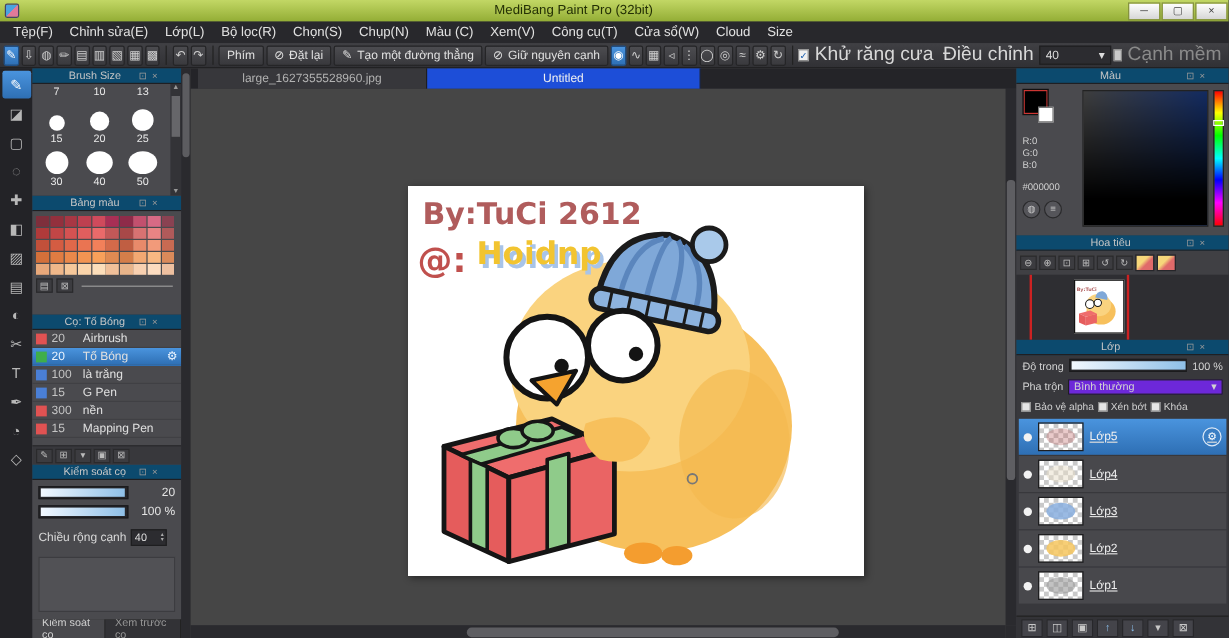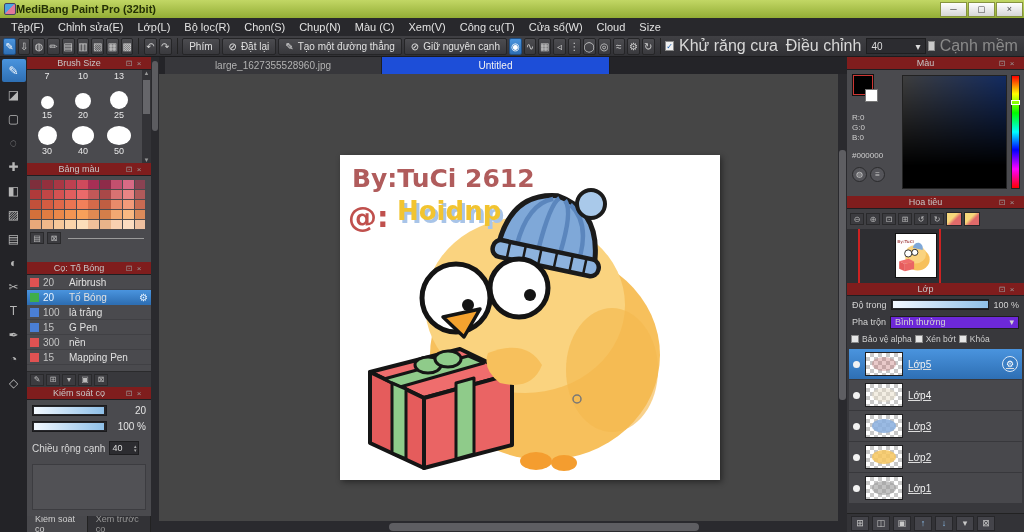--- a/index.html
+++ b/index.html
@@ -7,21 +7,21 @@
   #app {
     position:relative; width:1024px; height:532px; overflow:hidden;
     font-family:"Liberation Sans", sans-serif; font-size:11px; color:#ddd;
     background:#3a3a3e; user-select:none;
   }
   
   #titlebar { position:absolute; left:0; top:0; width:1024px; height:18px;
     background:linear-gradient(#c2d765,#93ad35); display:flex; align-items:center; }
   #app-icon { width:12px; height:12px; margin-left:4px; border-radius:2px;
     background:linear-gradient(135deg,#4aa3e0 50%,#e07a9a 50%); border:1px solid #446; }
-  #title-text { flex:1; text-align:left; font-size:11px; color:#243005; font-weight:bold; }
+  #title-text { flex:1; text-align:center; font-size:11px; color:#243005; font-weight:normal; }
   .wbtn { width:27px; height:15px; margin-right:1px; display:flex; align-items:center; justify-content:center;
     background:linear-gradient(#fefefe,#d6d6d6); border:1px solid #85923f; color:#444; font-size:9px; }
   
   #menubar { position:absolute; left:0; top:18px; width:1024px; height:18px;
     background:#28282c; display:flex; align-items:center; padding-left:4px; }
   .mi { padding:0 7px; height:18px; display:flex; align-items:center; color:#e2e2e2; font-size:11px; }
   
   #toolbar { position:absolute; left:0; top:36px; width:1024px; height:21px;
     background:linear-gradient(#404044,#313135); border-bottom:1px solid #1c1c1e;
     display:flex; align-items:center; gap:2px; padding:0 3px; }
@@ -45,22 +45,22 @@
     background:#232327; display:flex; flex-direction:column; align-items:center; padding-top:2px; gap:1px; }
   .tool { width:24px; height:23px; display:flex; align-items:center; justify-content:center;
     color:#b8b8b8; font-size:12px; border-radius:2px; }
   .tool.sel { background:linear-gradient(#4a94de,#2e6fb4); color:#fff; }
   
   #leftcol { position:absolute; left:27px; top:57px; width:132px; height:475px;
     background:#38383c; display:flex; flex-direction:column; }
   #leftcol-inner { width:124px; height:100%; display:flex; flex-direction:column; }
   #leftcol-scroll { position:absolute; right:0; top:0; width:8px; height:100%; background:#2a2a2e; }
   #leftcol-scroll .thumb { position:absolute; left:1px; top:4px; width:6px; height:70px; background:#5c5c60; border-radius:3px; }
-  .panel-h { height:13px; flex:none; background:#7f1d1d; border-bottom:1px solid #1f1f22;
-    display:flex; align-items:center; padding:0 7px; font-size:9px; color:#c6c6c6; }
+  .panel-h { height:13px; flex:none; background:#0c4a6e; border-bottom:1px solid #1f1f22;
+    display:flex; align-items:center; padding:0 17px; font-size:9px; color:#c6c6c6; }
   .panel-h .pt { flex:1; text-align:center; }
   .ph-btn { width:10px; text-align:center; color:#9a9a9a; font-size:8px; }
   .panel-c { background:#4a4a4e; position:relative; }
   
   #bs-content { height:93px; display:flex; flex-wrap:wrap; padding:1px 10px 0 2px; }
   .bs-cell { width:36px; height:30px; display:flex; flex-direction:column; align-items:center; justify-content:flex-end; }
   .bs-cell.labelsonly { height:12px; justify-content:flex-start; }
   .bs-circle { background:#fff; border-radius:50%; margin-bottom:1px; }
   .bs-num { font-size:9px; color:#e8e8e8; line-height:10px; }
   #bs-scroll { position:absolute; right:0; top:0; width:9px; height:100%; background:#333337; }
@@ -458,21 +458,21 @@
       <div class="ltab inactive">Xem trước cọ</div>
     </div>
   </div>
   <div id="leftcol-scroll">
         <div class="thumb"></div>
       </div>
 </div>
 
 <div id="canvasarea">
   <div id="doctabs">
-    <div class="dtab" style="width:217px;margin-left:6px">large_1627355528960.jpg</div>
+    <div class="dtab" style="width:191px;margin-left:6px">large_1627355528960.jpg</div>
     <div class="dtab active" style="width:228px">Untitled</div>
   </div>
   <div id="viewport">
     <div id="white-canvas">
       <svg viewBox="0 0 380 325" width="380" height="325">
 
         <ellipse cx="205" cy="200" rx="115" ry="105" fill="#f7c05c"></ellipse>
         <ellipse cx="185" cy="150" rx="100" ry="88" fill="#fad37f"></ellipse>
         <ellipse cx="272" cy="215" rx="46" ry="62" fill="#f5b84e" opacity="0.65"></ellipse>
 

